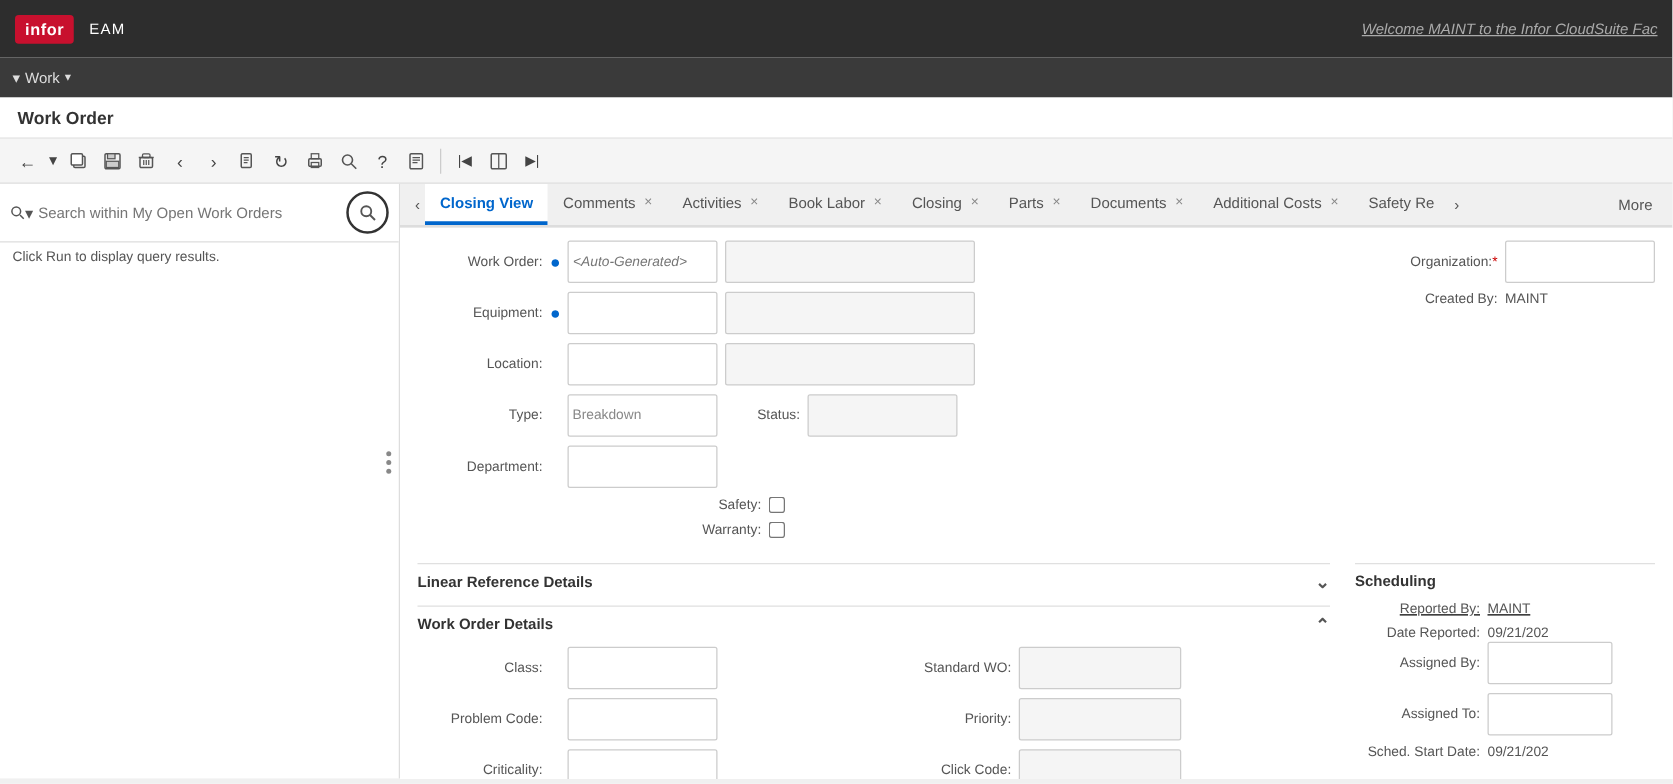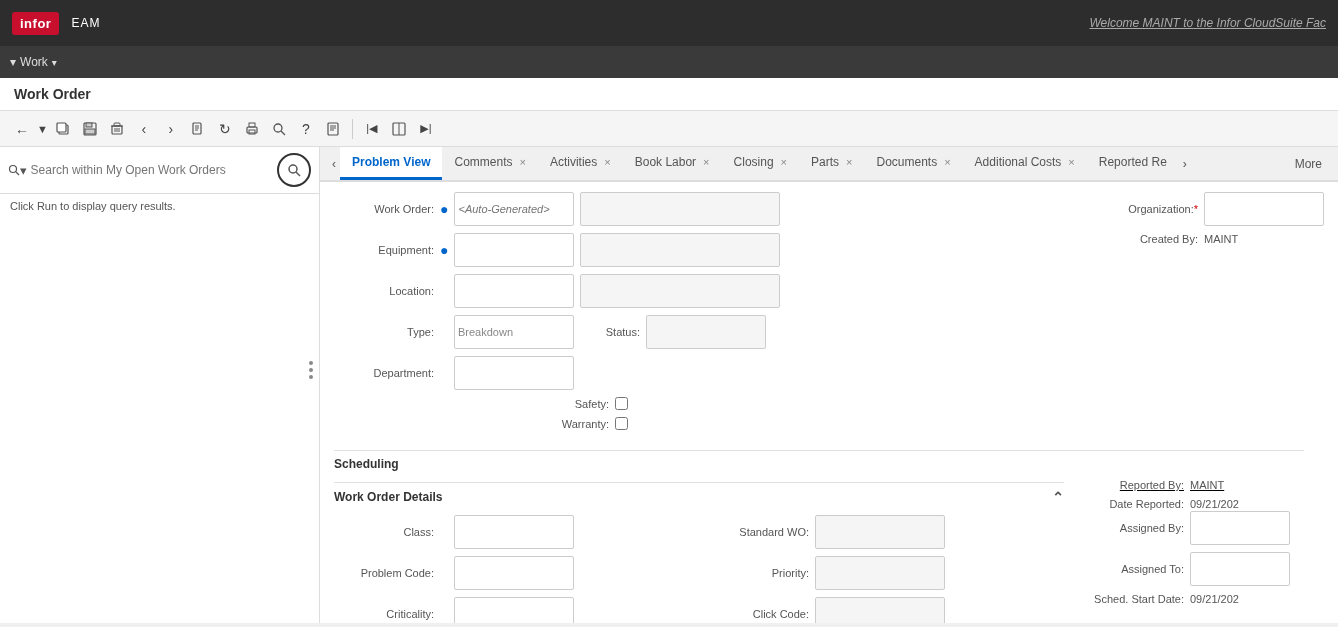--- a/index.html
+++ b/index.html
@@ -407,21 +407,21 @@
       <div style="width:4px; height:4px; background:#888; border-radius:50%;"></div>
     </div>
   </div>
 
   <div class="right-panel">
 
     <div class="tabs-bar">
       <button class="tab-prev-btn">‹</button>
 
       <div class="tab active">
-        <span>Problem View</span>
+        <span>Closing View</span>
       </div>
       <div class="tab">
         <span>Comments</span>
         <span class="tab-close">×</span>
       </div>
       <div class="tab">
         <span>Activities</span>
         <span class="tab-close">×</span>
       </div>
       <div class="tab">
@@ -438,21 +438,21 @@
       </div>
       <div class="tab">
         <span>Documents</span>
         <span class="tab-close">×</span>
       </div>
       <div class="tab">
         <span>Additional Costs</span>
         <span class="tab-close">×</span>
       </div>
       <div class="tab">
-        <span>Reported Re</span>
+        <span>Safety Re</span>
       </div>
       <button class="tab-prev-btn">›</button>
       <div class="tab-more">More</div>
     </div>
 
     <div class="form-area">
 
       <div style="display: grid; grid-template-columns: 1fr auto; gap: 0 20px;">
 
         <div>
@@ -508,20 +508,26 @@
             <input class="form-input" style="width: 120px;" type="text">
           </div>
           <div class="right-meta-row">
             <span class="right-meta-label">Created By:</span>
             <span style="font-size:11px; color:#555;">MAINT</span>
           </div>
         </div>
       </div>
 
       <div style="display: grid; grid-template-columns: 1fr auto; gap: 0 20px; margin-top: 8px;">
+        <div>
+          <div class="section-header">
+            <span>Linear Reference Details</span>
+            <span class="section-toggle">⌄</span>
+          </div>
+        </div>
         <div style="min-width: 240px;">
           <div class="section-header">
             <span>Scheduling</span>
           </div>
         </div>
       </div>
 
       <div style="display: grid; grid-template-columns: 1fr auto; gap: 11px 20px;">
         <div>
           <div class="section-header">

